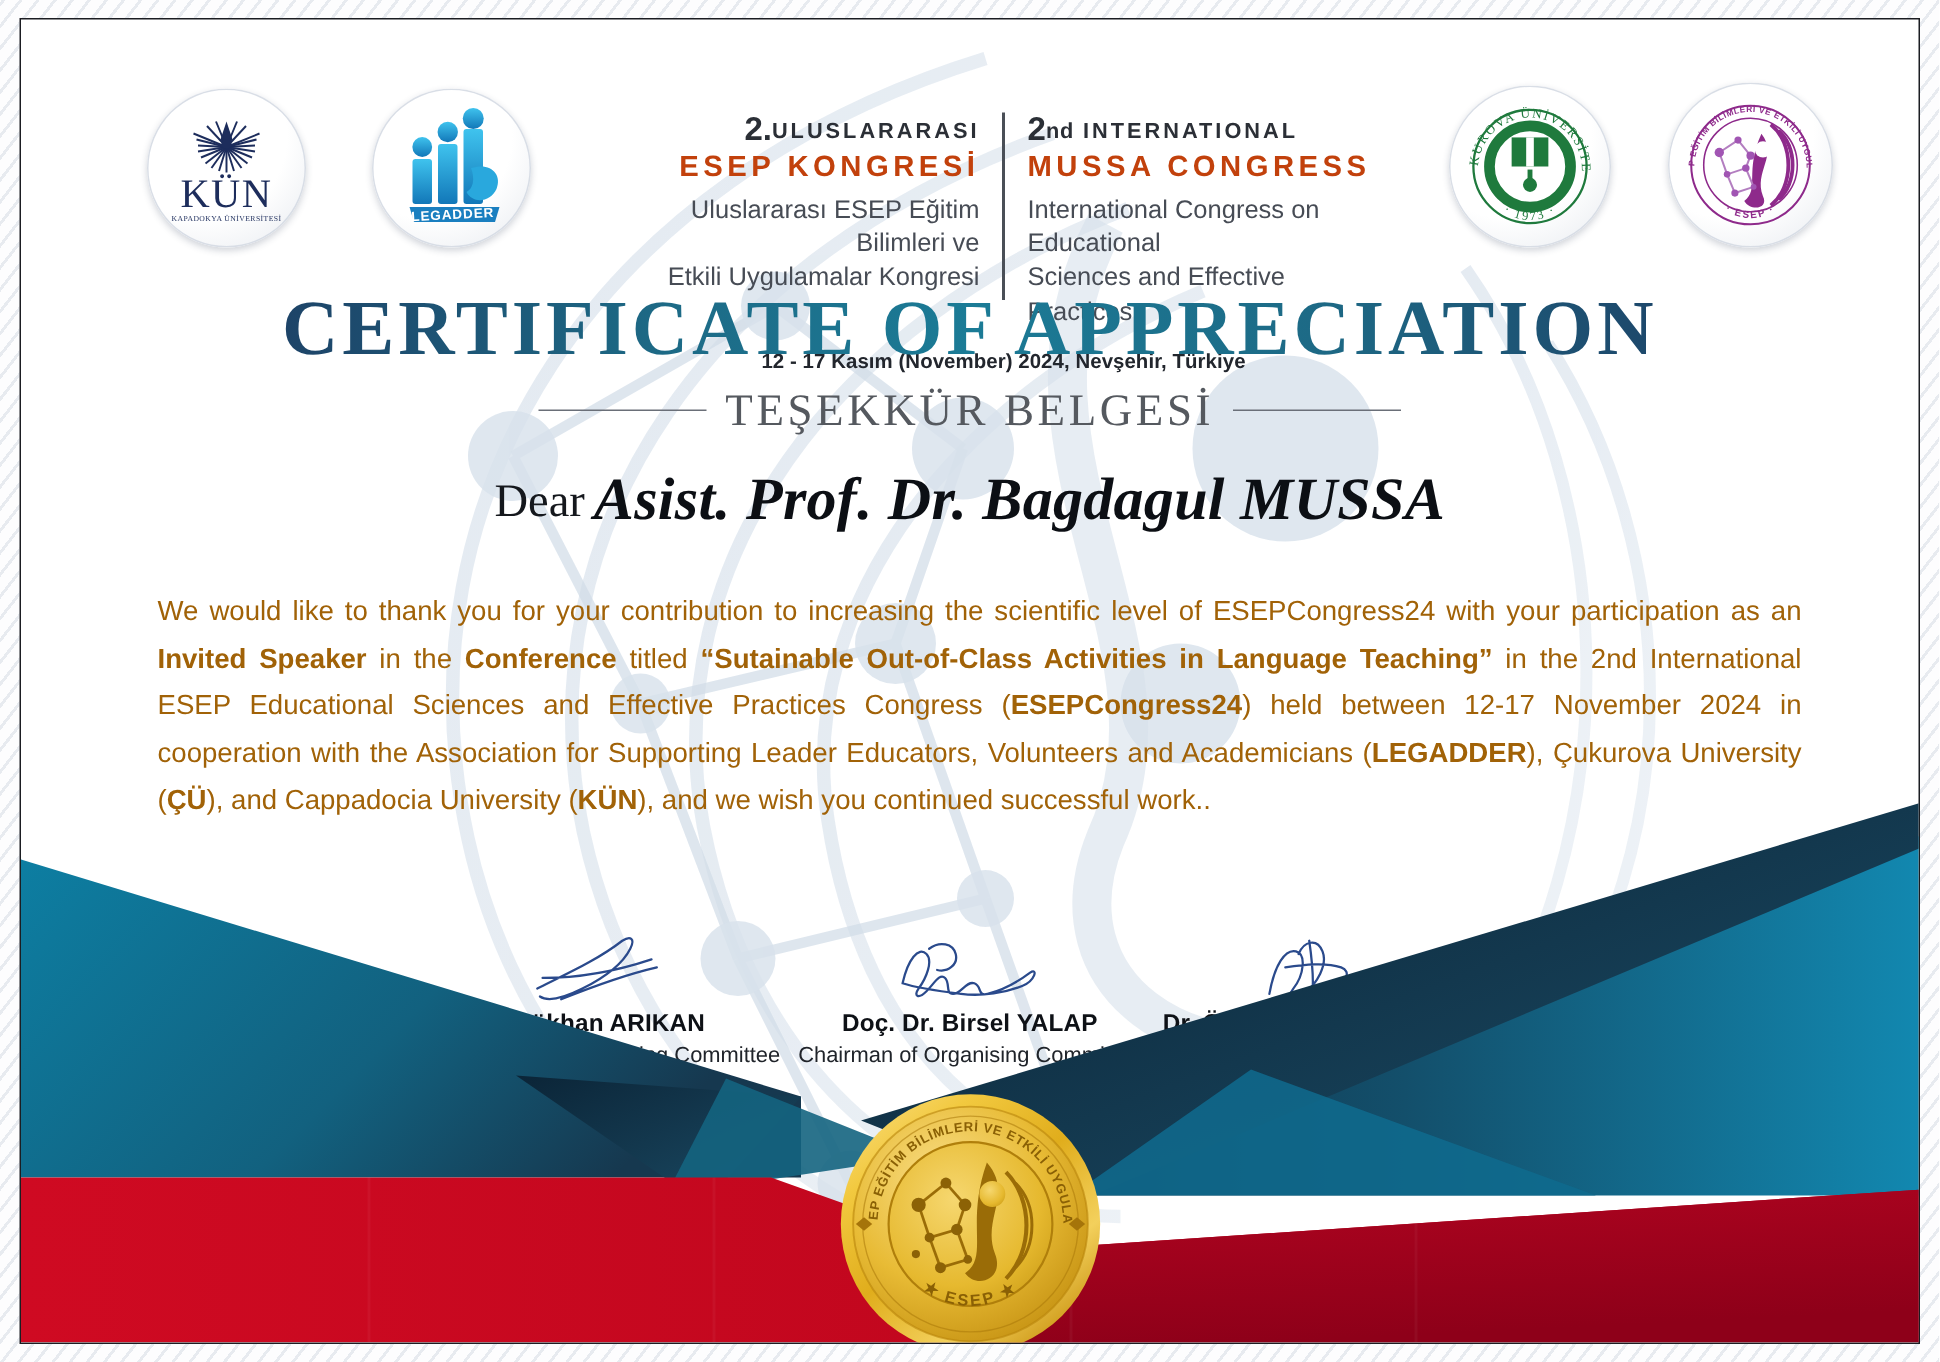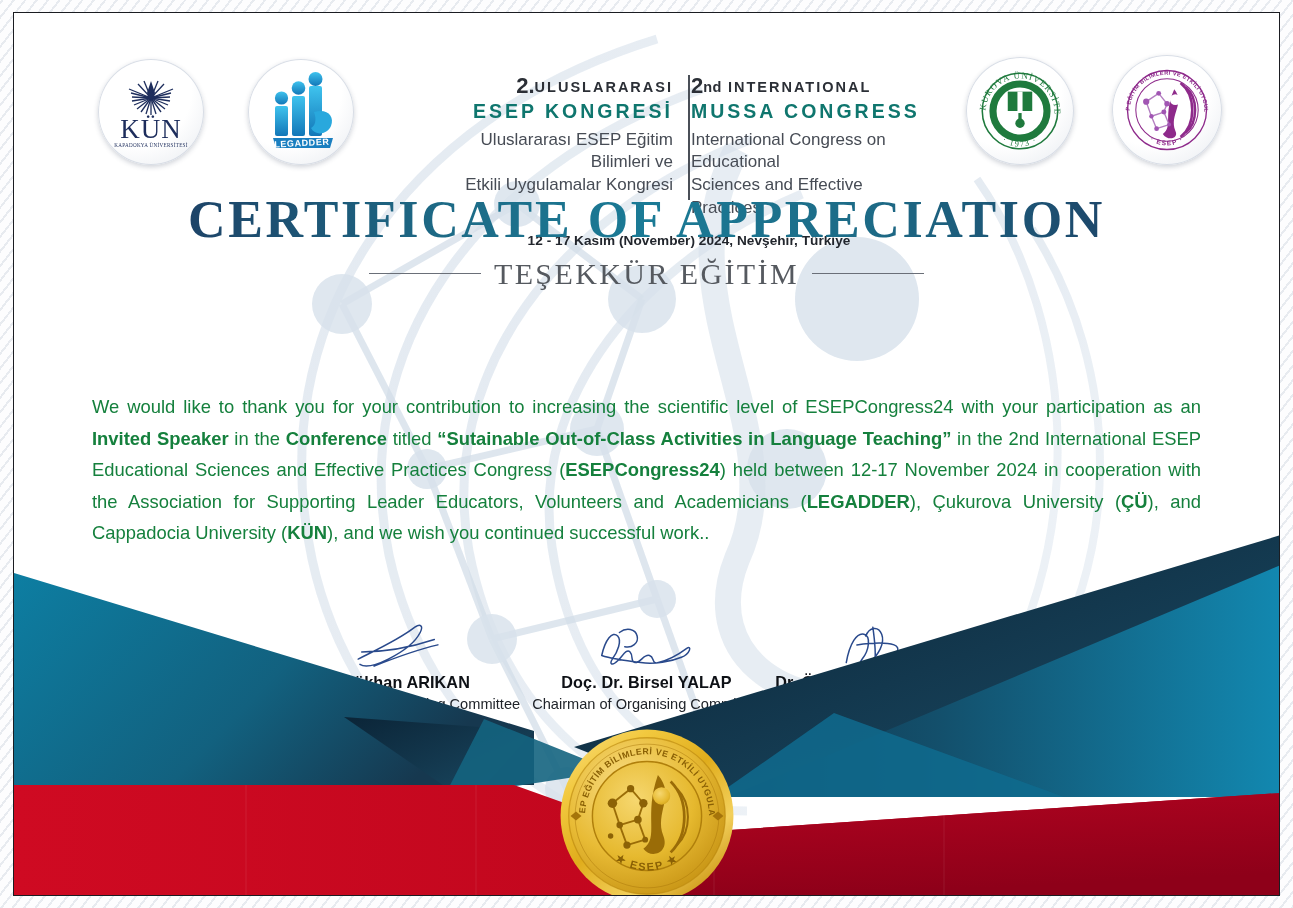--- a/index.html
+++ b/index.html
@@ -80,36 +80,36 @@
   }
 
   #logo-kun   { left: 84px;  top: 34px; width: 106px; height: 106px; }
   #logo-leg   { left: 234px; top: 34px; width: 106px; height: 106px; }
   #logo-cu    { left: 952px; top: 32px; width: 108px; height: 108px; }
   #logo-esep  { left: 1098px;top: 30px; width: 110px; height: 110px; }
 
   
   .congress {
     position: absolute;
-    left: 420px;
+    left: 400px;
     top: 48px;
     width: 510px;
     display: flex;
     flex-direction: column;
     align-items: center;
   }
   .congress-rows {
     display: flex;
     align-items: stretch;
     justify-content: center;
     gap: 0;
   }
   .cg-col { width: 232px; }
   .cg-left  { text-align: right;  padding-right: 15px; }
-  .cg-right { text-align: left;   padding-left: 1px; }
+  .cg-right { text-align: left;   padding-left: 15px; }
   .cg-divider {
     width: 2px;
     background: #4a4f57;
     margin: 2px 0 20px 0;
     align-self: stretch;
   }
   .cg-l1 {
     font-size: 14.5px;
     font-weight: 700;
     letter-spacing: 2.0px;
@@ -120,21 +120,21 @@
   .cg-l1 .big {
     font-size: 22px;
     letter-spacing: 0px;
     font-weight: 700;
     vertical-align: -1px;
   }
   .cg-l2 {
     font-size: 19.5px;
     font-weight: 700;
     letter-spacing: 3.0px;
-    color: #0f766e;
+    color: #c2410c;
     line-height: 1.3;
     white-space: nowrap;
     margin-top: 1px;
   }
   .cg-l3 {
     font-size: 17px;
     font-weight: 400;
     color: #474c55;
     line-height: 1.34;
     margin-top: 4px;
@@ -212,27 +212,27 @@
     font-weight: 700;
     font-style: italic;
     color: #0c0f14;
     letter-spacing: 0.2px;
     margin-left: 6px;
   }
 
   
   .body-text {
     position: absolute;
-    left: 78px;
+    left: 91px;
     right: 78px;
     top: 378px;
     font-family: "Liberation Sans", sans-serif;
     font-size: 18.4px;
     line-height: 31.5px;
-    color: #15803d;
+    color: #a16207;
     text-align: justify;
     text-justify: inter-word;
   }
   .body-text b { font-weight: 700; }
 
   
   .signatures {
     position: absolute;
     left: 0; right: 0;
     top: 600px;
@@ -491,25 +491,28 @@
             <textPath href="#epBot" startOffset="50%" text-anchor="middle">· ESEP ·</textPath>
           </text>
         </svg>
       </div>
     </div>
 
     <div class="title-wrap">
       <div class="main-title">CERTIFICATE OF APPRECIATION</div>
       <div class="subtitle-row">
         <div class="sub-rule"></div>
-        <div class="sub-title">TEŞEKKÜR EĞİTİM</div>
+        <div class="sub-title">TEŞEKKÜR BELGESİ</div>
         <div class="sub-rule"></div>
       </div>
     </div>
 
+    <div class="recipient">
+      <span class="dear">Dear</span><span class="recipient-name">Asist. Prof. Dr. Bagdagul MUSSA</span>
+    </div>
 
     <p class="body-text" id="body-text"><span>We would like to thank you for your contribution to increasing the scientific level of ESEPCongress24 with your participation as an </span><b>Invited Speaker</b><span> in the </span><b>Conference</b><span> titled </span><b>“Sutainable Out-of-Class Activities in Language Teaching”</b><span> in the 2nd International ESEP Educational Sciences and Effective Practices Congress (</span><b>ESEPCongress24</b><span>) held between 12-17 November 2024 in cooperation with the Association for Supporting Leader Educators, Volunteers and Academicians (</span><b>LEGADDER</b><span>), Çukurova University (</span><b>ÇÜ</b><span>), and Cappadocia University (</span><b>KÜN</b><span>), and we wish you continued successful work..</span></p>
 
     <div class="signatures" id="signatures">
         <div class="sig-block">
           <div class="sig-ink">
             <svg viewBox="0 0 120 70" width="150" height="62" aria-hidden="true">
               <path d="M6,52 C30,40 52,30 70,16 C76,12 80,14 76,22 C70,34 56,44 40,52 C26,59 14,62 8,58 M10,44 C34,44 62,40 92,30 M24,60 C44,52 70,42 96,36" fill="none" stroke="#2a4a8c" stroke-width="1.7" stroke-linecap="round" stroke-linejoin="round"></path>
             </svg>
           </div>

